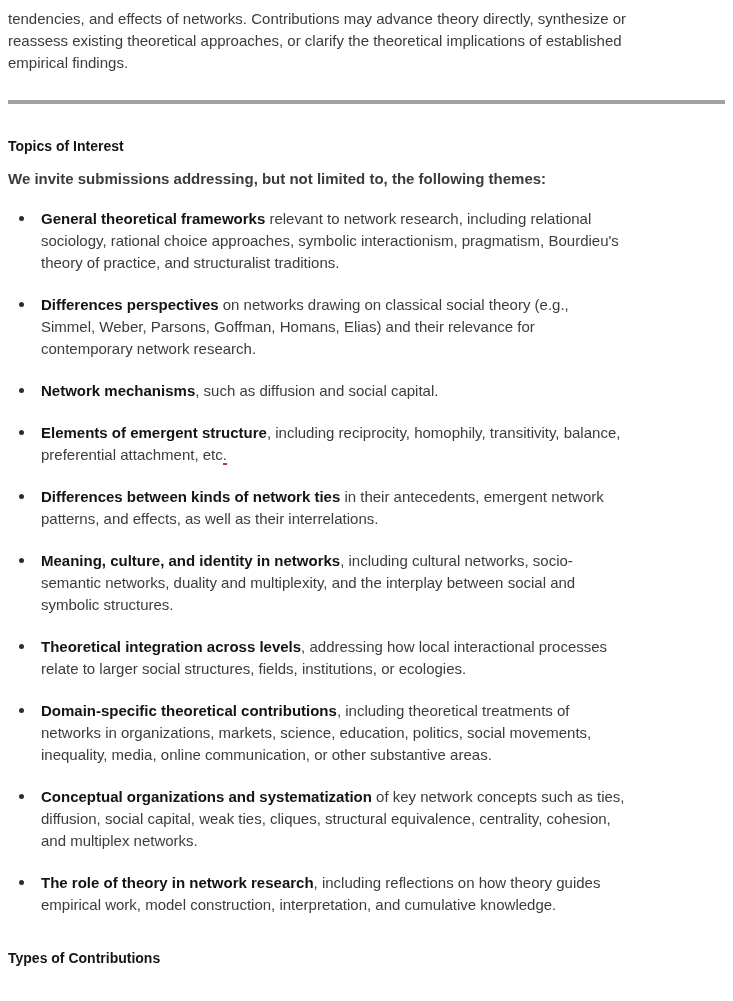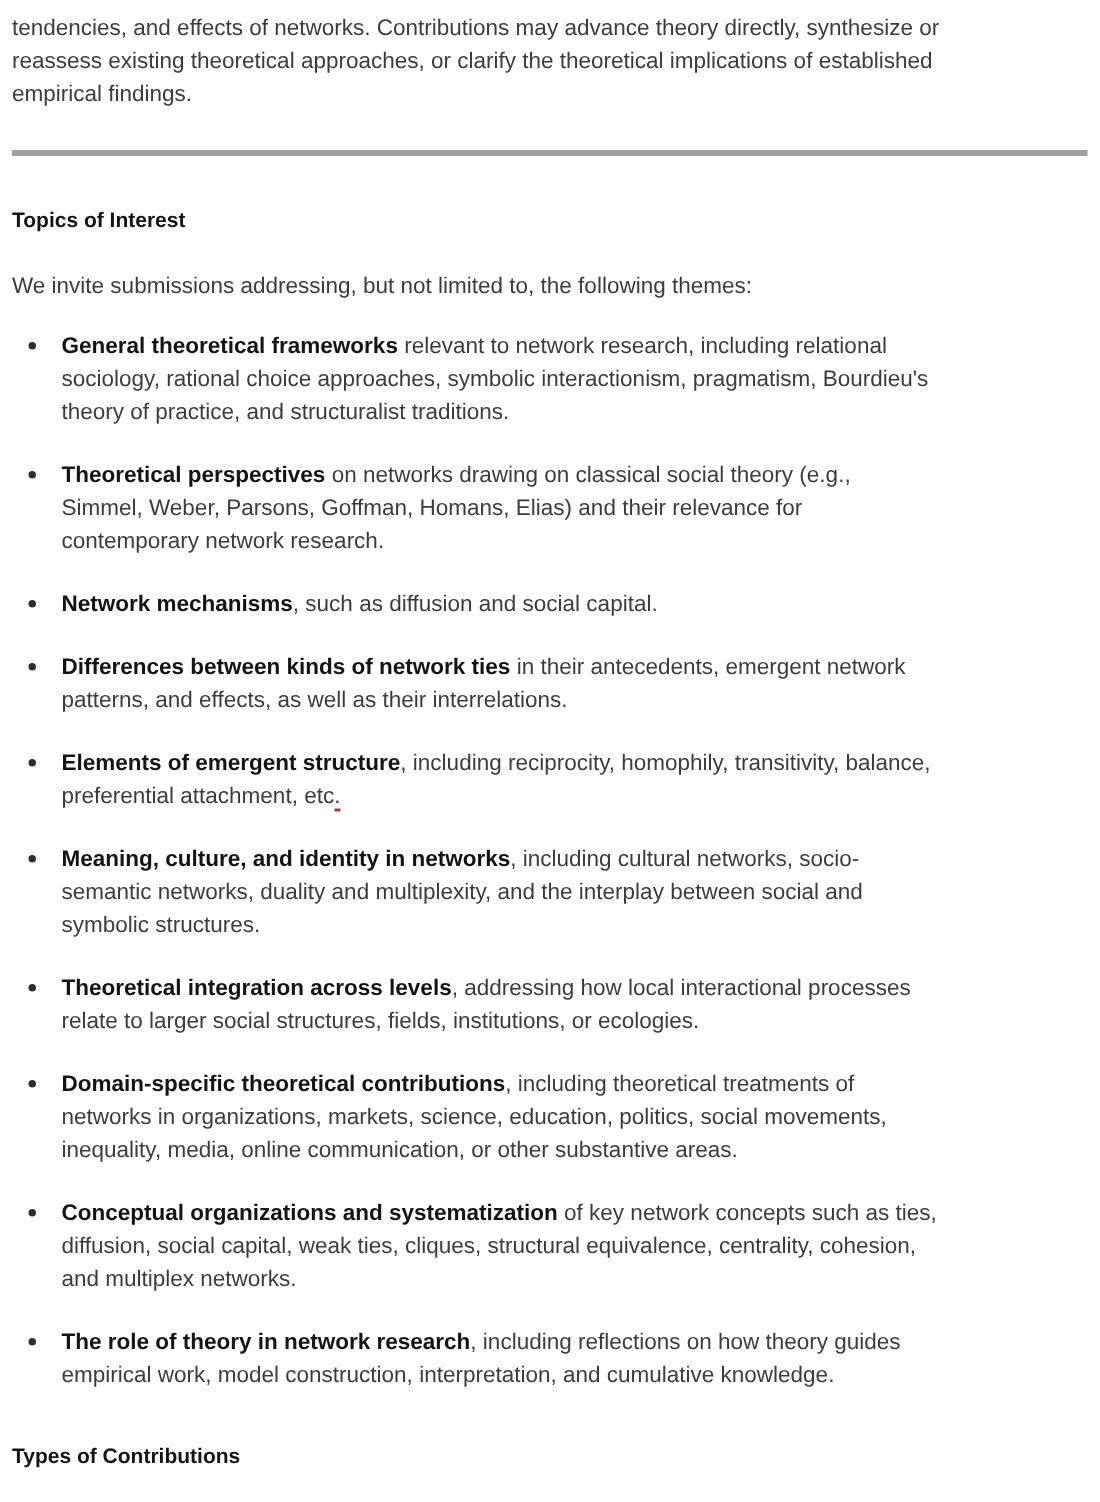--- a/index.html
+++ b/index.html
@@ -32,21 +32,22 @@
     border:none;
   }
   h2.section-heading{
     font-size:14px;
     line-height:24px;
     font-weight:bold;
     color:var(--bold-color);
     margin:30px 0 0 0;
   }
   .intro{
-    margin-top:22px;
+    margin-top:10px;
+    font-weight:bold;
   }
   ul.topics{
     list-style:none;
     margin:18px 0 0 0;
     padding:0;
   }
   ul.topics li{
     position:relative;
     margin:0 0 20px 33px;
     white-space:pre;  
@@ -84,28 +85,28 @@
   <div class="rule"></div>
 
   <h2 class="section-heading">Topics of Interest</h2>
 
   <p class="para intro">We invite submissions addressing, but not limited to, the following themes:</p>
 
   <ul class="topics" id="topics-list">
       <li><strong>General theoretical frameworks</strong><span> relevant to network research, including relational
 sociology, rational choice approaches, symbolic interactionism, pragmatism, Bourdieu's
 theory of practice, and structuralist traditions.</span></li>
-      <li><strong>Theoretical perspectives</strong><span> on networks drawing on classical social theory (e.g.,
+      <li><strong>Differences perspectives</strong><span> on networks drawing on classical social theory (e.g.,
 Simmel, Weber, Parsons, Goffman, Homans, Elias) and their relevance for
 contemporary network research.</span></li>
       <li><strong>Network mechanisms</strong><span>, such as diffusion and social capital.</span></li>
+      <li><strong>Elements of emergent structure</strong><span>, including reciprocity, homophily, transitivity, balance,
+preferential attachment, etc</span><span class="red-mark">.</span></li>
       <li><strong>Differences between kinds of network ties</strong><span> in their antecedents, emergent network
 patterns, and effects, as well as their interrelations.</span></li>
-      <li><strong>Elements of emergent structure</strong><span>, including reciprocity, homophily, transitivity, balance,
-preferential attachment, etc</span><span class="red-mark">.</span></li>
       <li><strong>Meaning, culture, and identity in networks</strong><span>, including cultural networks, socio-
 semantic networks, duality and multiplexity, and the interplay between social and
 symbolic structures.</span></li>
       <li><strong>Theoretical integration across levels</strong><span>, addressing how local interactional processes
 relate to larger social structures, fields, institutions, or ecologies.</span></li>
       <li><strong>Domain-specific theoretical contributions</strong><span>, including theoretical treatments of
 networks in organizations, markets, science, education, politics, social movements,
 inequality, media, online communication, or other substantive areas.</span></li>
       <li><strong>Conceptual organizations and systematization</strong><span> of key network concepts such as ties,
 diffusion, social capital, weak ties, cliques, structural equivalence, centrality, cohesion,

